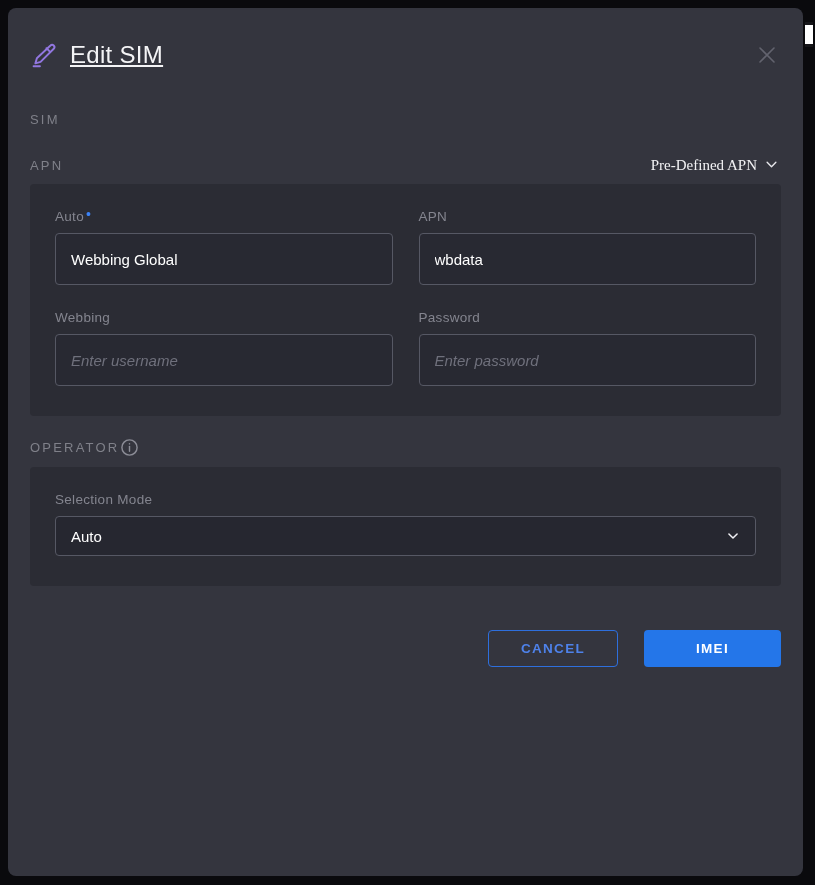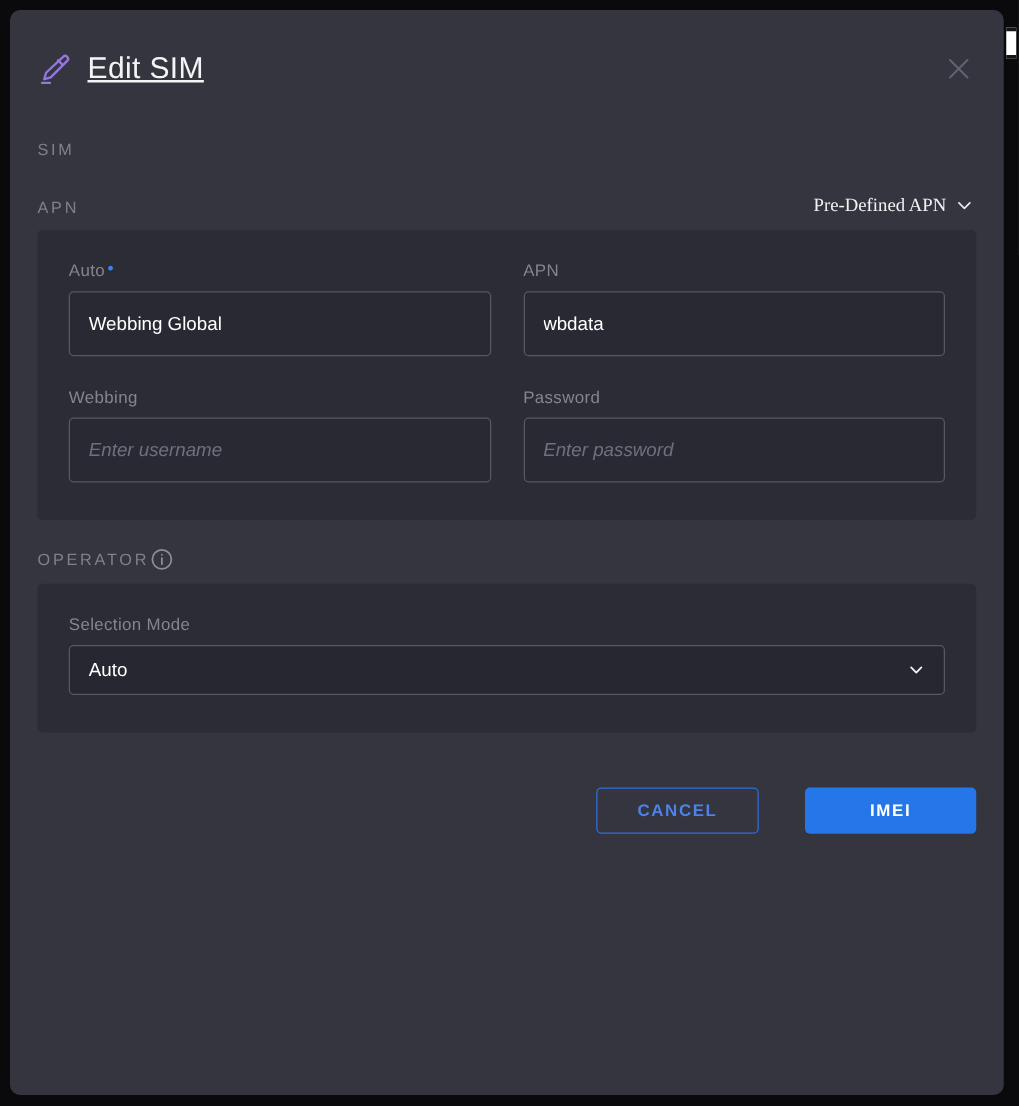--- a/index.html
+++ b/index.html
@@ -74,21 +74,21 @@
 
   
   .select-box {
     height:40px; background:#262730; border:1px solid #565864; border-radius:4px;
     display:flex; align-items:center; justify-content:space-between;
     padding:0 15px; cursor:pointer; font-size:15px; color:#ffffff;
   }
   .select-box svg { width:14px; height:14px; color:#f0f0f4; }
 
   
-  .footer { display:flex; justify-content:flex-end; gap:37px; margin-top:44px; }
+  .footer { display:flex; justify-content:flex-end; gap:26px; margin-top:44px; }
   .btn {
     height:37px; border-radius:4px; font-size:13.5px; font-weight:bold;
     letter-spacing:1.3px; cursor:pointer; font-family:"Liberation Sans", sans-serif;
   }
   .btn-cancel {
     width:130px; background:transparent; border:1px solid #2e6fdd; color:#4e82ea;
   }
   .btn-save {
     width:137px; background:#2476e9; border:none; color:#ffffff;
   }

